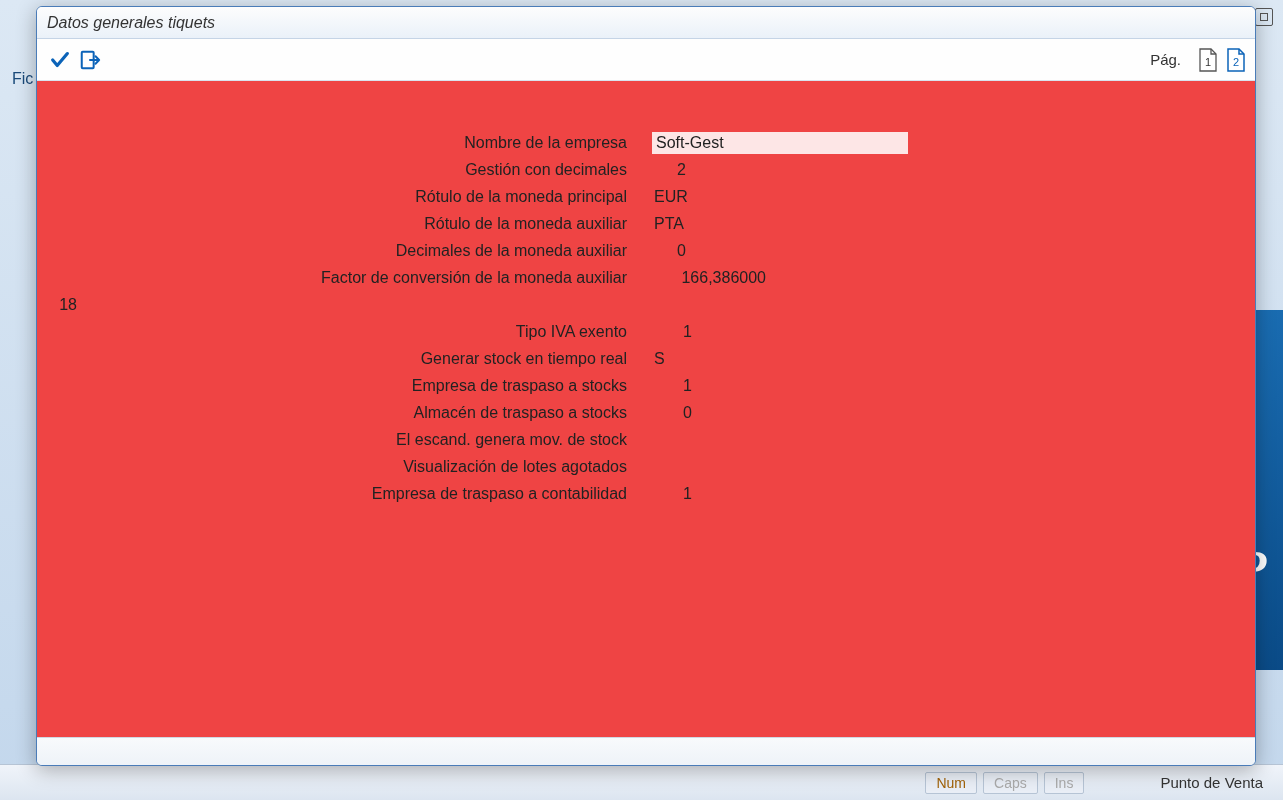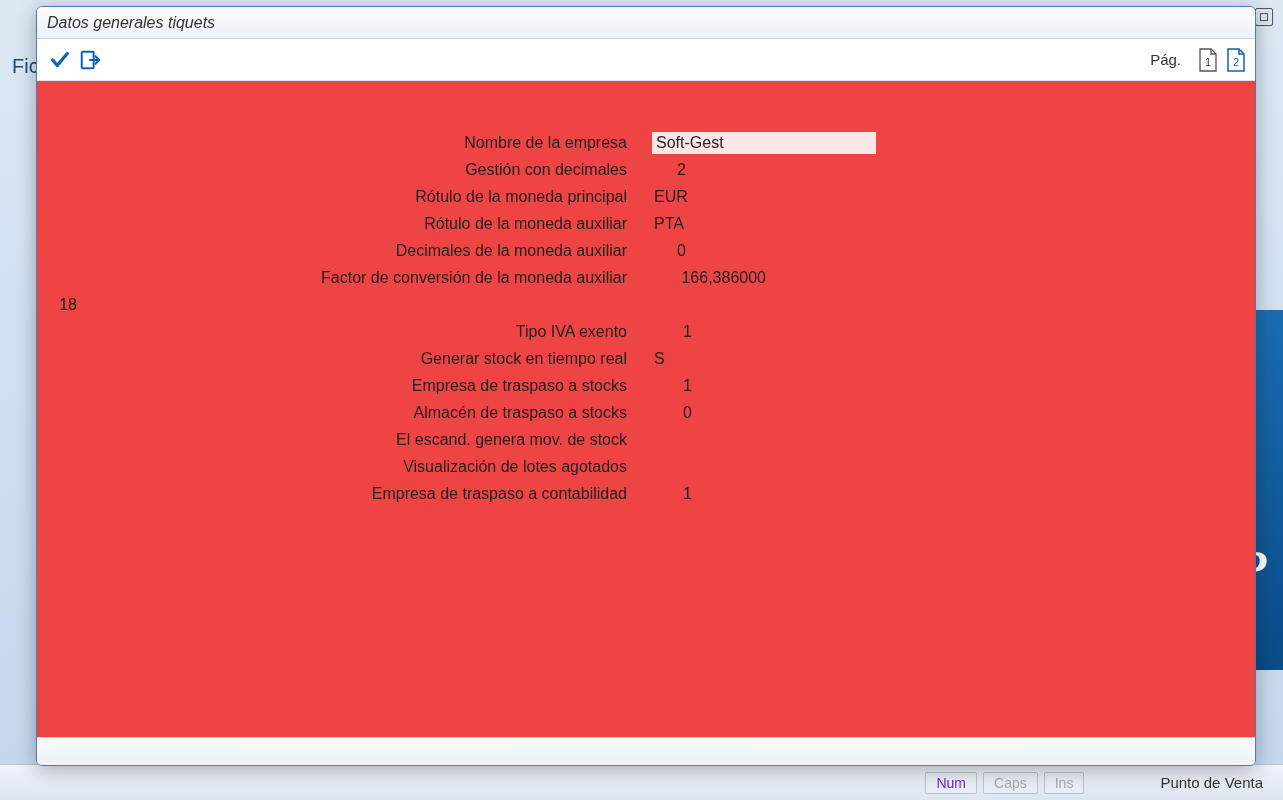--- a/index.html
+++ b/index.html
@@ -38,23 +38,23 @@
       content: "";
       position: absolute;
       top: 4px;
       left: 4px;
       right: 4px;
       bottom: 4px;
       border: 1px solid #555;
     }
     .bg-menu {
       position: absolute;
-      top: 55px;
+      top: 70px;
       left: 12px;
-      font-size: 20px;
+      font-size: 16px;
       color: #1a4a7a;
       text-align: right;
     }
     .bg-brand {
       position: absolute;
       right: 0;
       top: 310px;
       width: 40px;
       height: 360px;
       background: linear-gradient(135deg, #1b6fb5 0%, #0a4a86 100%);
@@ -91,21 +91,21 @@
       align-items: center;
       justify-content: flex-end;
       padding: 0 20px;
       gap: 6px;
     }
     .status-seg {
       padding: 2px 10px;
       border: 1px solid #b6c4d5;
       border-radius: 2px;
       background: #e9eef6;
-      color: #6d28d9;
+      color: #a16207;
       font-size: 14px;
     }
     .status-seg.dim {
       color: #aaa;
     }
     .status-right {
       margin-left: 70px;
       font-size: 15px;
       color: #333;
     }
@@ -197,21 +197,21 @@
     .form-value {
       font-size: 16px;
       color: #222;
       padding: 1px 4px;
       min-height: 22px;
       display: flex;
       align-items: center;
     }
     .form-value.highlight {
       background: #fde6e6;
-      width: 224px;
+      width: 256px;
     }
     .form-value.short {
       width: 40px;
       justify-content: flex-end;
       padding-right: 6px;
     }
     .form-value.medium {
       width: 60px;
       padding-left: 2px;
     }

